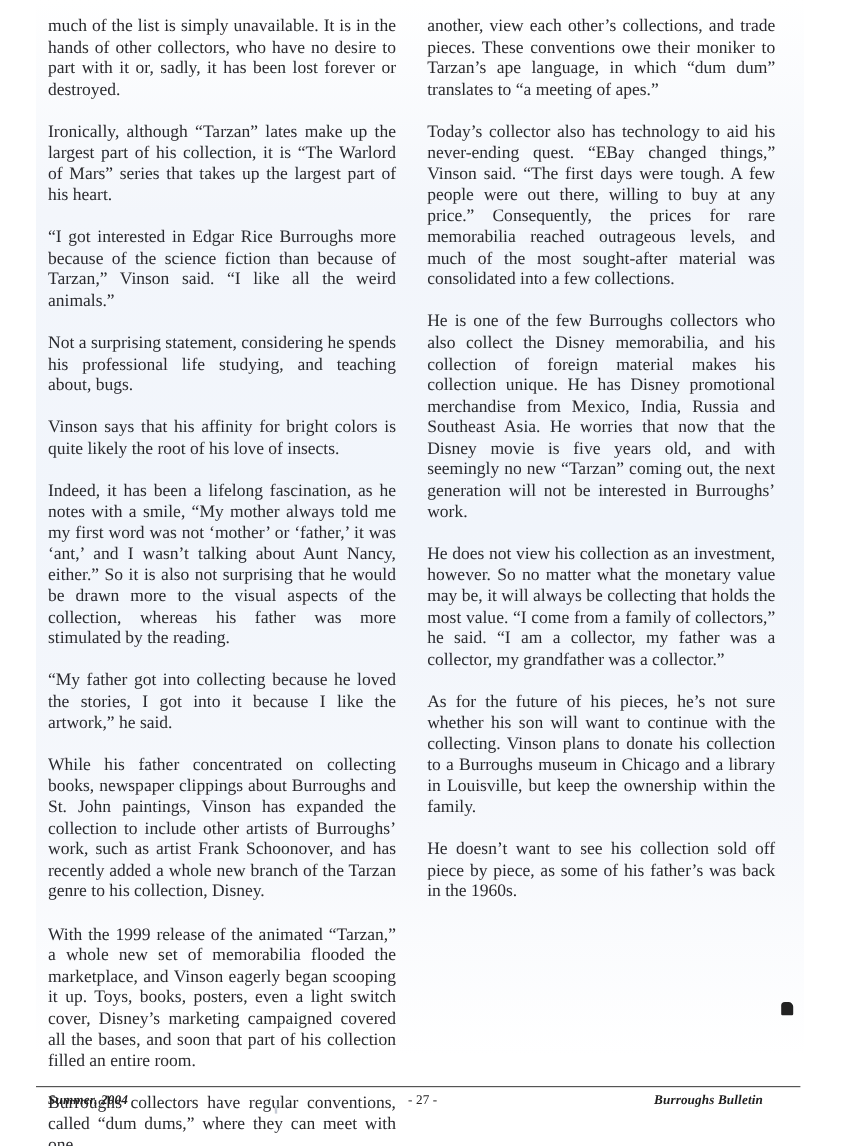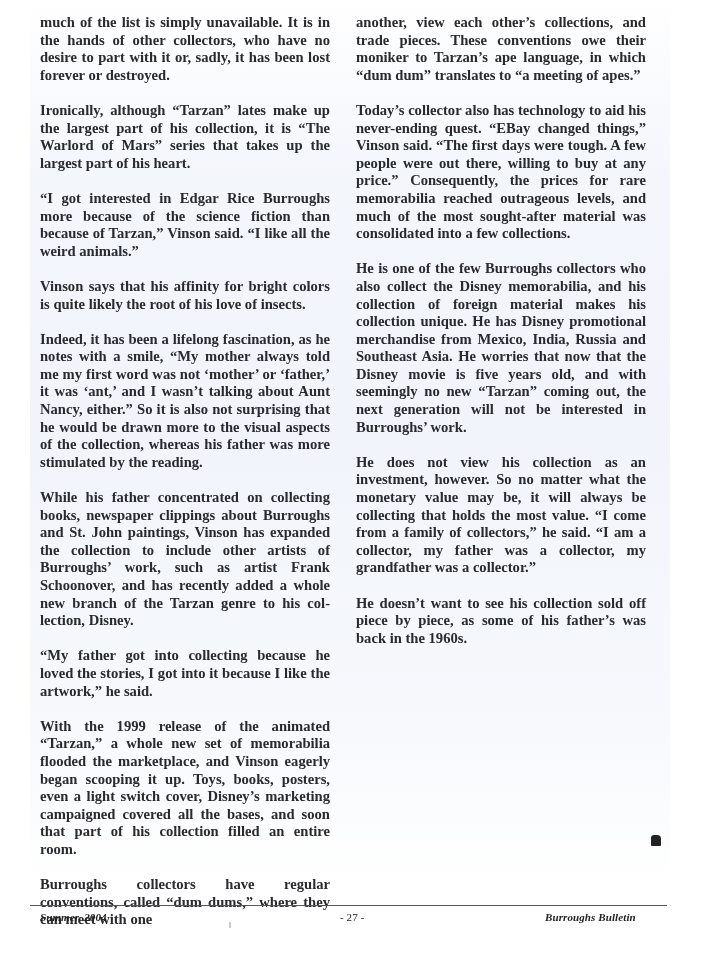--- a/index.html
+++ b/index.html
@@ -13,21 +13,21 @@
     position: absolute; left: 30px; top: 0; width: 640px; height: 880px;
     background: linear-gradient(180deg, #ffffff 0%, #f3f6fb 20%, #f1f5fb 50%, #f6f8fc 80%, #ffffff 100%);
   }
   .col {
     position: absolute; top: 14px;
     font-size: 14.6px; line-height: 17.6px;
     text-align: justify; hyphens: manual;
   }
   .col.left { left: 40px; width: 290px; }
   .col.right { left: 356px; width: 290px; }
-  .col p { margin: 0 0 17.6px 0; font-weight: bold; }
+  .col p { margin: 0 0 17.6px 0; }
   .col p:last-child { margin-bottom: 0; }
   .rule {
     position: absolute; left: 30px; top: 905px; width: 637px; height: 0;
     border-top: 1.3px solid #555;
   }
   .footer {
     position: absolute; top: 911px; font-size: 11px; font-style: italic;
     font-weight: bold; font-family: "Liberation Serif", serif; color: #222;
     letter-spacing: 0.1px;
   }
@@ -42,33 +42,35 @@
 </style>
 </head>
 <body>
 
 <div class="wash"></div>
 
 <div class="col left">
   <p>much of the list is simply unavailable. It is in the hands of other collectors, who have no desire to part with it or, sadly, it has been lost forever or de­stroyed.</p>
   <p>Ironically, although “Tarzan” lates make up the largest part of his collection, it is “The Warlord of Mars” series that takes up the largest part of his heart.</p>
   <p>“I got interested in Edgar Rice Burroughs more be­cause of the science fiction than because of Tarzan,” Vinson said. “I like all the weird animals.”</p>
+  <p>Not a surprising statement, considering he spends his professional life studying, and teaching about, bugs.</p>
   <p>Vinson says that his affinity for bright colors is quite likely the root of his love of insects.</p>
   <p>Indeed, it has been a lifelong fascination, as he notes with a smile, “My mother always told me my first word was not ‘mother’ or ‘father,’ it was ‘ant,’ and I wasn’t talking about Aunt Nancy, either.”  So it is also not surprising that he would be drawn more to the visual aspects of the collection, whereas his fa­ther was more stimulated by the reading.</p>
+  <p>“My father got into collecting because he loved the stories, I got into it because I like the artwork,” he said.</p>
   <p>While his father concentrated on collecting books, newspaper clippings about Burroughs and St. John paintings, Vinson has expanded the collection to include other artists of Burroughs’ work, such as artist Frank Schoonover, and has recently added a whole new branch of the Tarzan genre to his col­lection, Disney.</p>
-  <p>“My father got into collecting because he loved the stories, I got into it because I like the artwork,” he said.</p>
   <p>With the 1999 release of the animated “Tarzan,” a whole new set of memorabilia flooded the market­place, and Vinson eagerly began scooping it up. Toys, books, posters, even a light switch cover, Disney’s marketing campaigned covered all the bases, and soon that part of his collection filled an entire room.</p>
   <p>Burroughs collectors have regular conventions, called “dum dums,” where they can meet with one</p>
 </div>
 
 <div class="col right">
   <p>another, view each other’s collections, and trade pieces. These conventions owe their moniker to Tarzan’s ape language, in which “dum dum” trans­lates to “a meeting of apes.”</p>
   <p>Today’s collector also has technology to aid his never-ending quest.  “EBay changed things,” Vinson said. “The first days were tough. A few people were out there, willing to buy at any price.”  Consequently, the prices for rare memorabilia reached outrageous levels, and much of the most sought-after material was consolidated into a few collections.</p>
   <p>He is one of the few Burroughs collectors who also collect the Disney memorabilia, and his collection of foreign material makes his collection unique.  He has Disney promotional merchandise from Mexico, India, Russia and Southeast Asia. He worries that now that the Disney movie is five years old, and with seemingly no new “Tarzan” coming out, the next generation will not be interested in Burroughs’ work.</p>
   <p>He does not view his collection as an investment, however. So no matter what the monetary value may be, it will always be collecting that holds the most value.  “I come from a family of collectors,” he said. “I am a collector, my father was a collector, my grandfather was a collector.”</p>
+  <p>As for the future of his pieces, he’s not sure whether his son will want to continue with the collecting. Vinson plans to donate his collection to a Burroughs museum in Chicago and a library in Louisville, but keep the ownership within the family.</p>
   <p>He doesn’t want to see his collection sold off piece by piece, as some of his father’s was back in the 1960s.</p>
 </div>
 
 <div class="mark"></div>
 
 <div class="rule"></div>
 <div class="footer l">Summer, 2004</div>
 <div class="footer c">- 27 -</div>
 <div class="footer r">Burroughs Bulletin</div>
 

